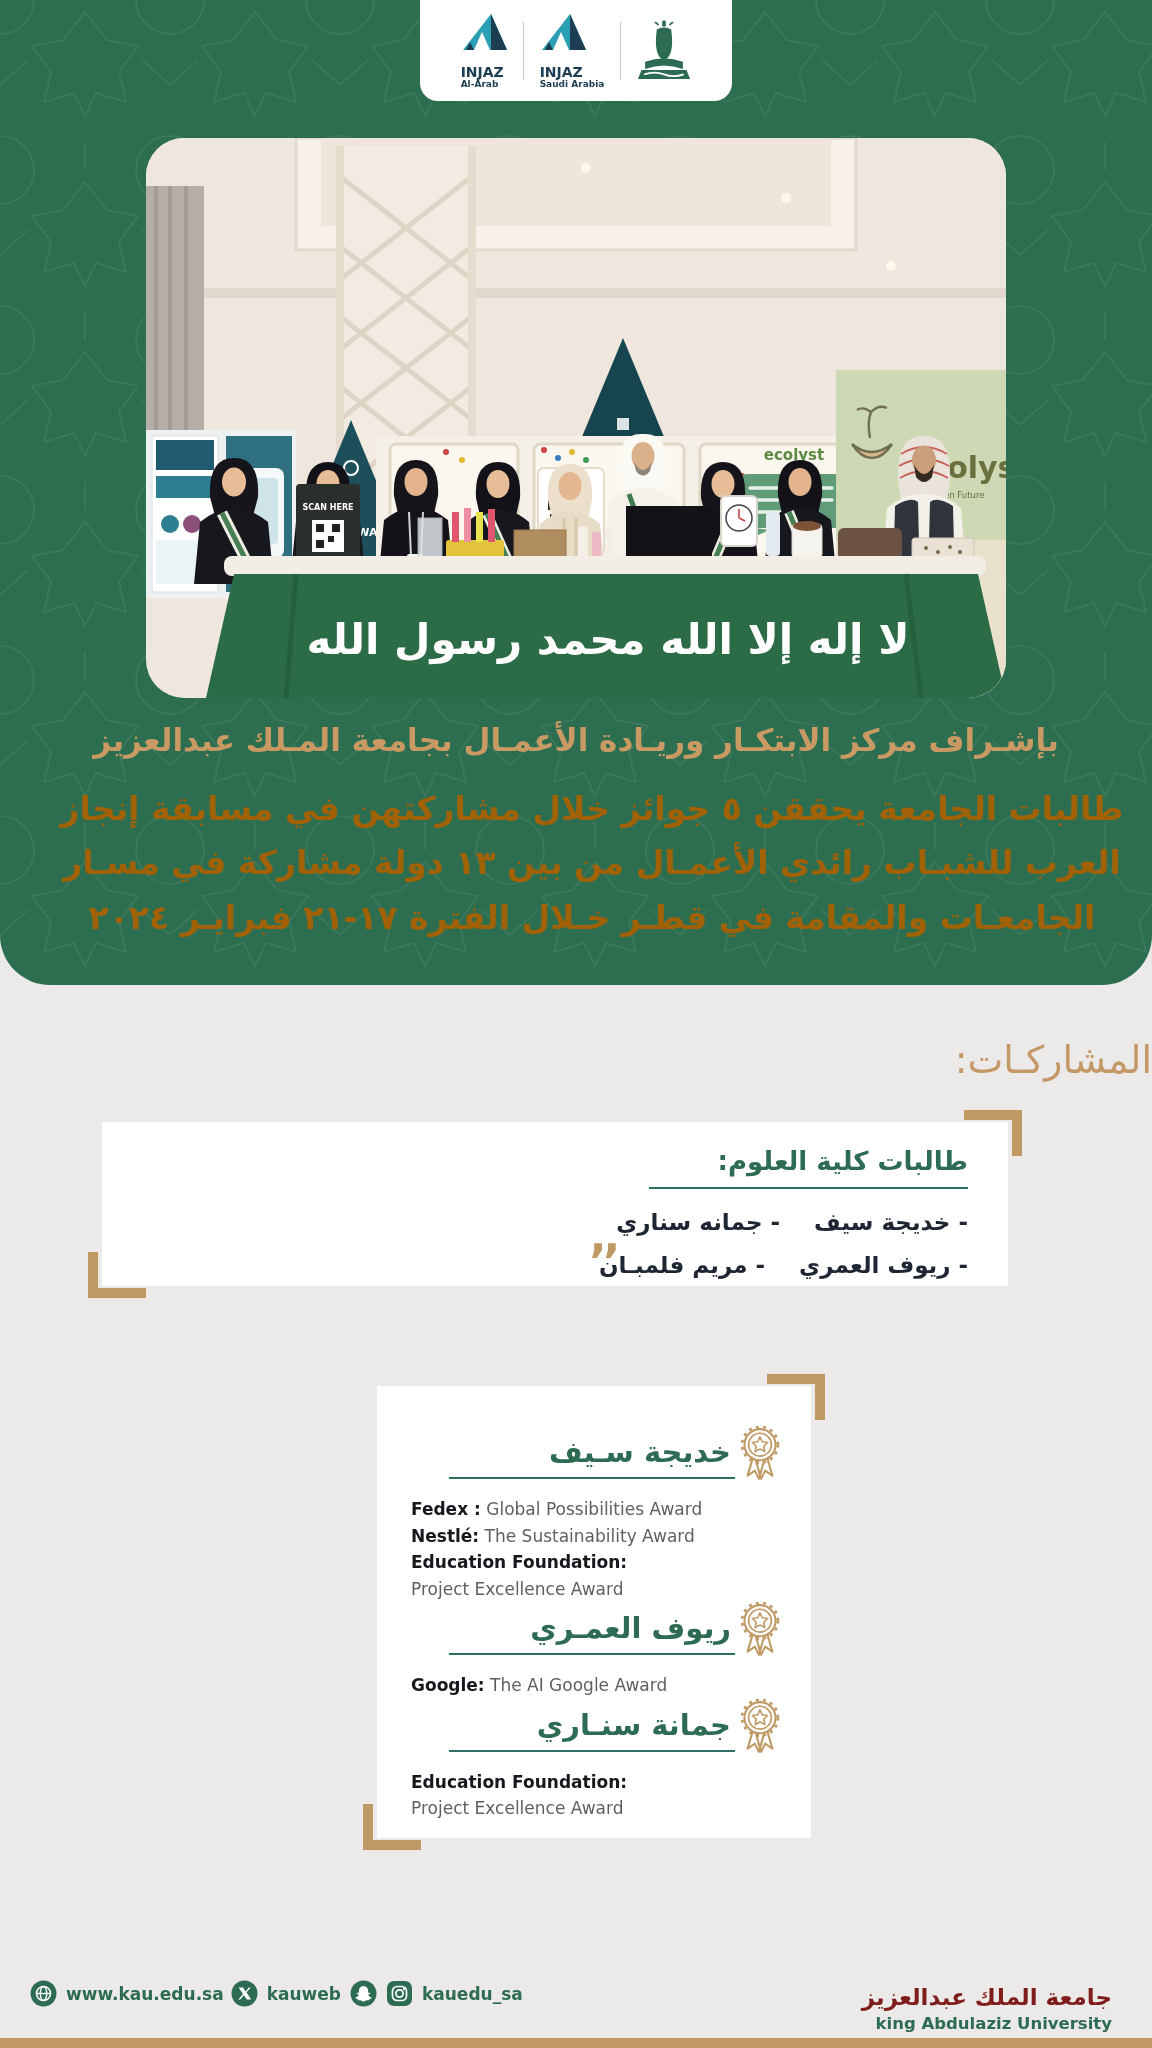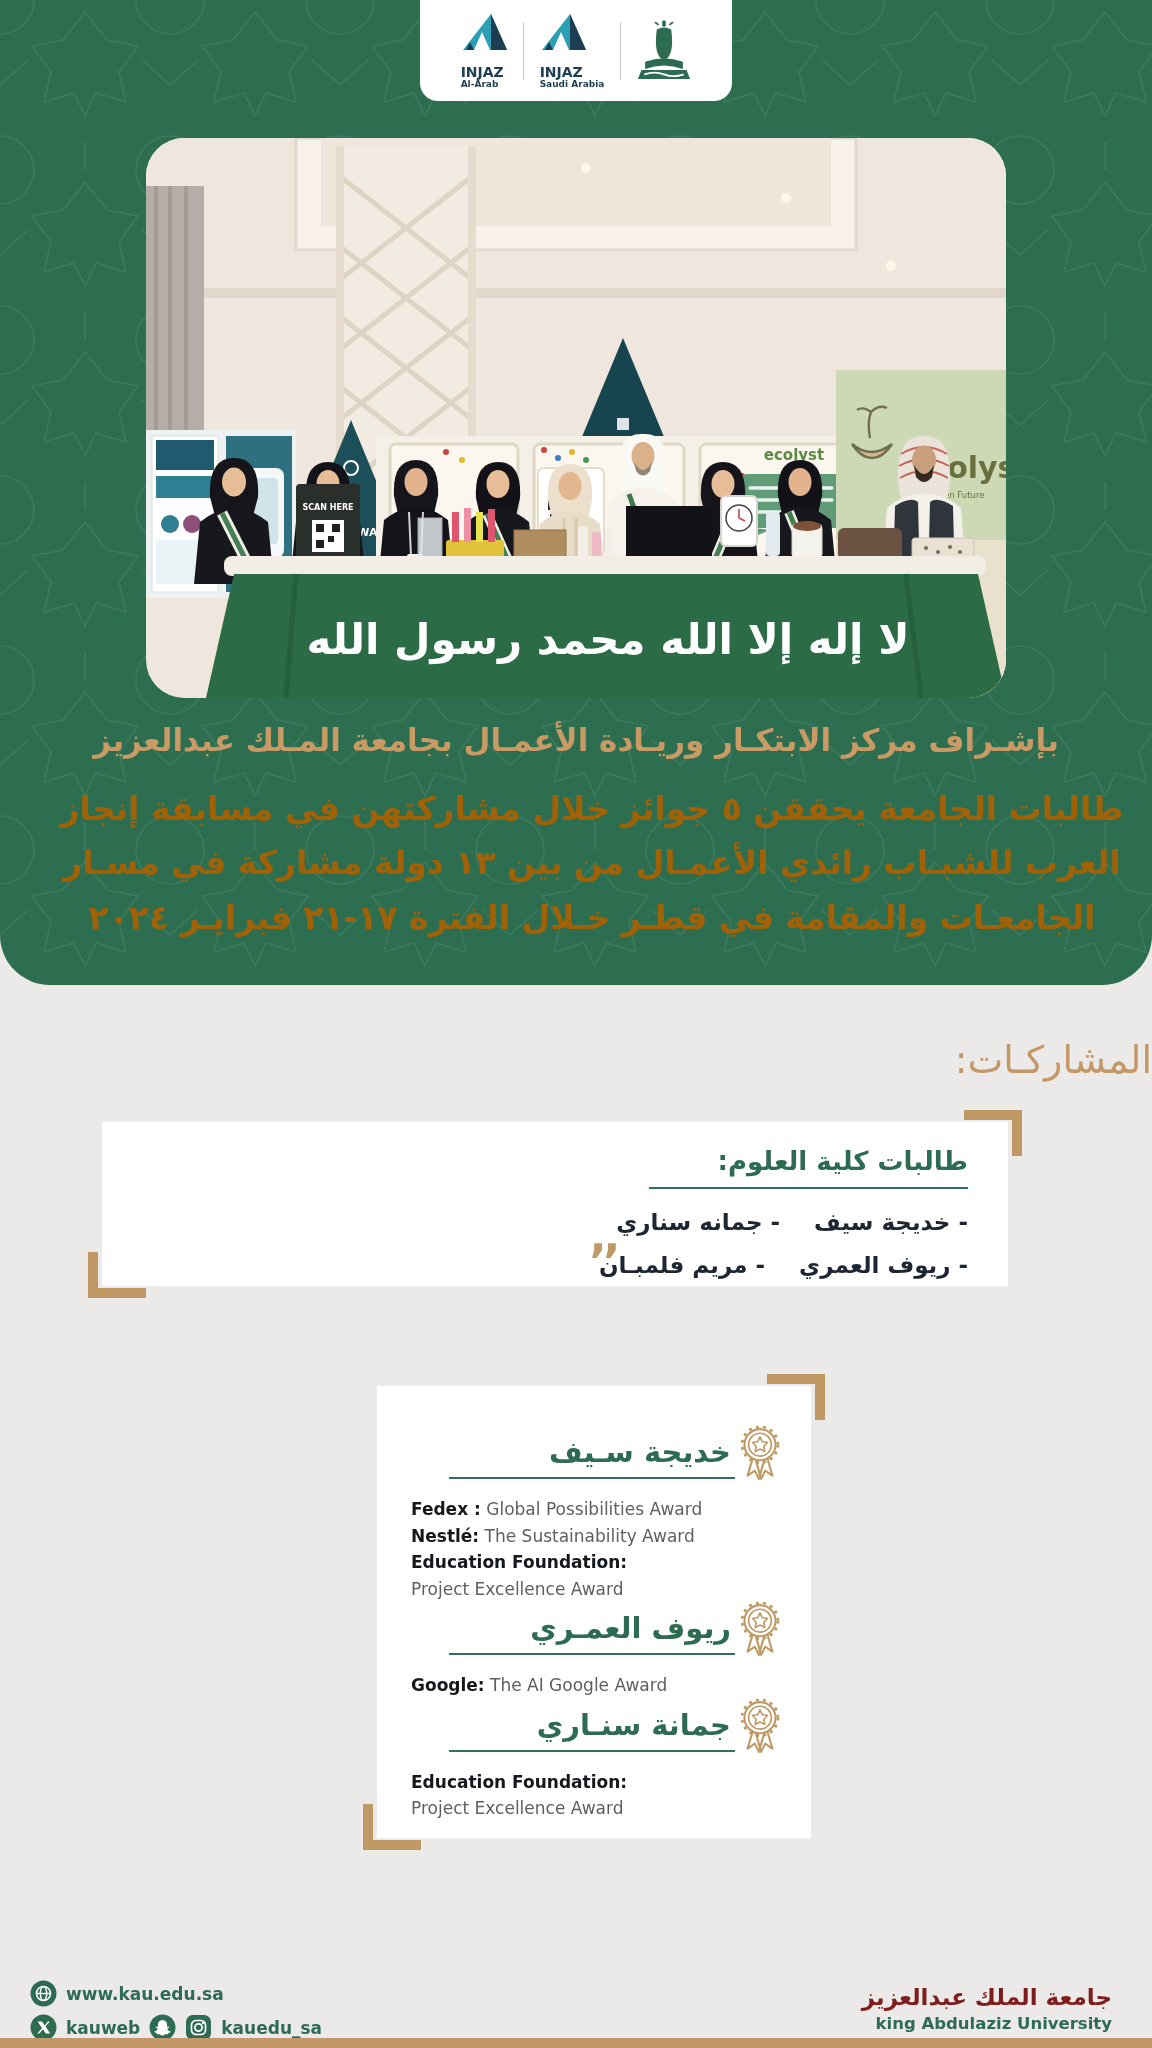--- a/index.html
+++ b/index.html
@@ -57,21 +57,21 @@
   .a-name-row{display:flex;align-items:center;justify-content:flex-end;}
   .a-name-wrap{flex:1;margin-left:44px;text-align:right;direction:rtl;border-bottom:2px solid #2f7066;
                padding:0 4px 8px 0;color:#2d6b52;font-size:29px;font-weight:bold;white-space:nowrap;}
   .a-medal{flex:0 0 auto;margin:-6px 0 0 2px;}
   .a-lines{margin:14px 0 6px 6px;}
   .aline{font-size:17px;line-height:1.56;white-space:nowrap;}
   .ab{font-weight:bold;color:#15181d;}
   .at{color:#5c5f63;}
 
   
-  .f-left{position:absolute;left:30px;top:1980px;display:flex;flex-direction:column;gap:7px;}
+  .f-left{position:absolute;left:30px;top:1980px;display:flex;flex-direction:row;gap:7px;}
   .f-row{display:flex;align-items:center;gap:9px;}
   .f-row .txt{color:#2d6b52;font-size:17px;font-weight:bold;}
   .f-right{position:absolute;right:40px;top:1984px;text-align:right;}
   .f-right .ar{direction:rtl;color:#7f1d1d;font-size:23px;font-weight:bold;line-height:1.2;}
   .f-right .en{color:#2d6b52;font-size:16.5px;font-weight:bold;line-height:1.4;}
   .gold-bar{position:absolute;left:0;top:2038px;width:1152px;height:10px;background:#c49767;}
 </style>
 </head>
 <body>
 

